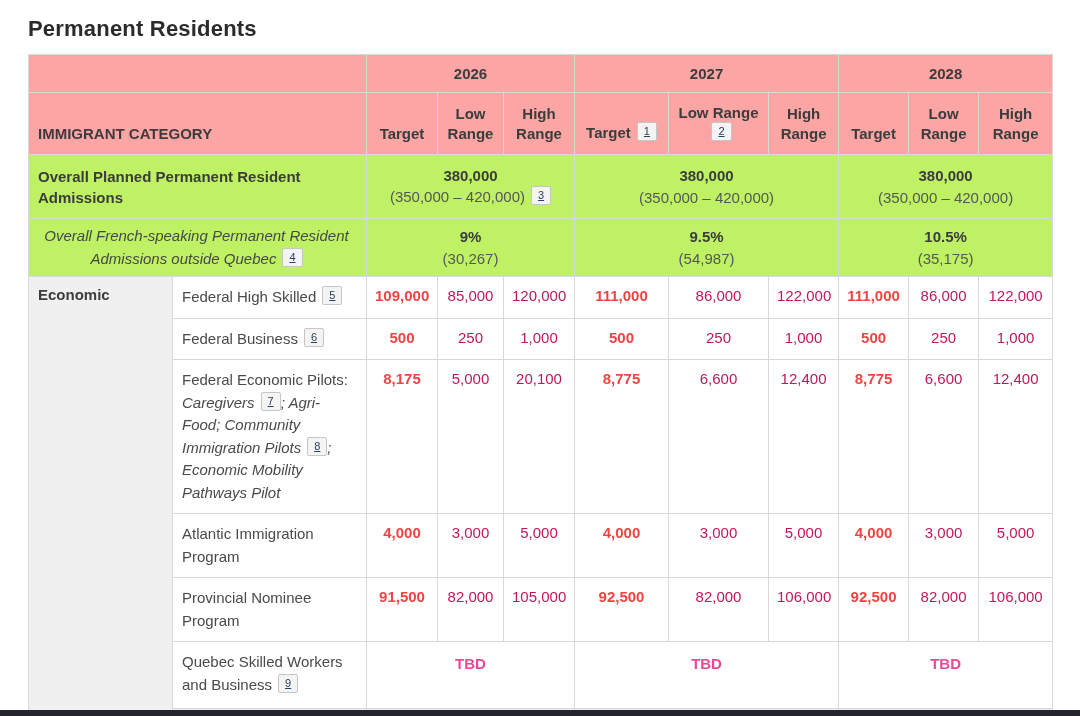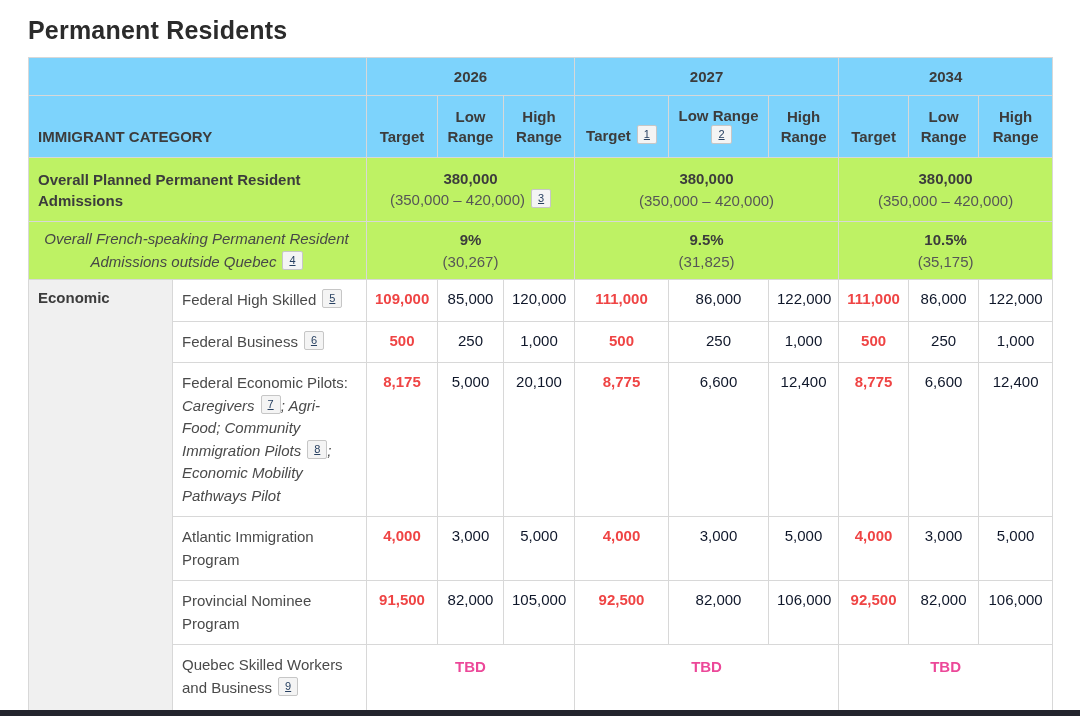--- a/index.html
+++ b/index.html
@@ -4,44 +4,44 @@
 <style>
   * { box-sizing: border-box; }
   html, body { margin: 0; padding: 0; }
   body {
     width: 1080px; height: 716px; background: #ffffff;
     font-family: "Liberation Sans", sans-serif;
     color: #3c3c3c; position: relative; overflow: hidden;
   }
   h1 {
     margin: 0; padding: 16px 0 12px 28px;
-    font-size: 25px; font-weight: bold; color: #2b2b2b; letter-spacing: 0.2px;
+    font-size: 22px; font-weight: bold; color: #2b2b2b; letter-spacing: 0.2px;
   }
   table {
     border-collapse: collapse; table-layout: fixed;
     width: 1024px; margin-left: 28px;
   }
   td, th {
     border: 1px solid #d8d8d8; font-size: 15px; padding: 6px 8px;
     font-weight: normal; text-align: left; vertical-align: top;
   }
-  .ghd { background: #7dd3fc; }
+  .ghd { background: #fca5a5; }
   .yr-row td, .yr-row th { height: 38px; vertical-align: middle; }
   .yr-cell { text-align: center; font-weight: bold; color: #3c3c3c; }
   .colhdr th { height: 62px; vertical-align: bottom; text-align: center;
                font-weight: bold; color: #3c3c3c; padding-bottom: 10px; line-height: 1.35; }
   .colhdr .cat-hd { text-align: left; padding-left: 9px; }
   .grey td { background: #bef264; }
   .lbl-bold { font-weight: bold; vertical-align: middle; padding-left: 9px; line-height: 1.4; }
   .lbl-italic { font-style: italic; text-align: center; vertical-align: middle;
                 padding-right: 10px; line-height: 1.5; color: #474747; }
   .center { text-align: center; vertical-align: middle; line-height: 1.45; }
   .b { font-weight: bold; color: #3c3c3c; }
   .rng { font-weight: normal; color: #565656; }
-  .num { text-align: center; vertical-align: top; padding-top: 10px; color: #0f172a; }
+  .num { text-align: center; vertical-align: top; padding-top: 10px; color: #be185d; }
   .numb { text-align: center; vertical-align: top; padding-top: 10px; font-weight: bold; color: #ef4444; }
   .sub { color: #4a4a4a; vertical-align: top; padding: 9px 9px; line-height: 1.5; }
   .group { background: #f0f0f0; font-weight: bold; color: #3c3c3c;
            vertical-align: top; padding: 9px 9px; }
   .fn {
     display: inline-block; font-size: 11px; line-height: 1;
     padding: 3px 6px; background: #f4f4f4; border: 1px solid #c6c6c6;
     border-radius: 2px; color: #284162; text-decoration: underline;
     margin-left: 6px; position: relative; top: -3px;
     font-style: normal; font-weight: normal; cursor: pointer;
@@ -72,21 +72,21 @@
       <col style="width:70px">
     <col style="width:70px">
       <col style="width:70px">
       <col style="width:74px">
   </colgroup>
   <thead>
     <tr class="yr-row">
       <td class="ghd" colspan="2"></td>
       <th class="ghd yr-cell" colspan="3">2026</th>
       <th class="ghd yr-cell" colspan="3">2027</th>
-      <th class="ghd yr-cell" colspan="3">2034</th>
+      <th class="ghd yr-cell" colspan="3">2028</th>
     </tr>
     <tr class="colhdr">
       <th class="ghd cat-hd" colspan="2">
         <span>IMMIGRANT CATEGORY</span>
       </th>
       <th class="ghd">
         <span>Target</span>
       </th>
       <th class="ghd">
         <span>Low Range</span>
@@ -135,21 +135,21 @@
     <tr class="grey" style="height:56px">
       <td class="lbl-italic" colspan="2">
         <span>Overall French-speaking Permanent Resident Admissions outside Quebec</span><a class="fn">4</a>
       </td>
       <td class="center" colspan="3">
         <div class="b">9%</div>
         <div class="rng">(30,267)</div>
       </td>
       <td class="center" colspan="3">
         <div class="b">9.5%</div>
-        <div class="rng">(31,825)</div>
+        <div class="rng">(54,987)</div>
       </td>
       <td class="center" colspan="3">
         <div class="b">10.5%</div>
         <div class="rng">(35,175)</div>
       </td>
     </tr>
     <tr style="height:33px">
       <td class="group" rowspan="7">
         <span>Economic</span>
       </td>

